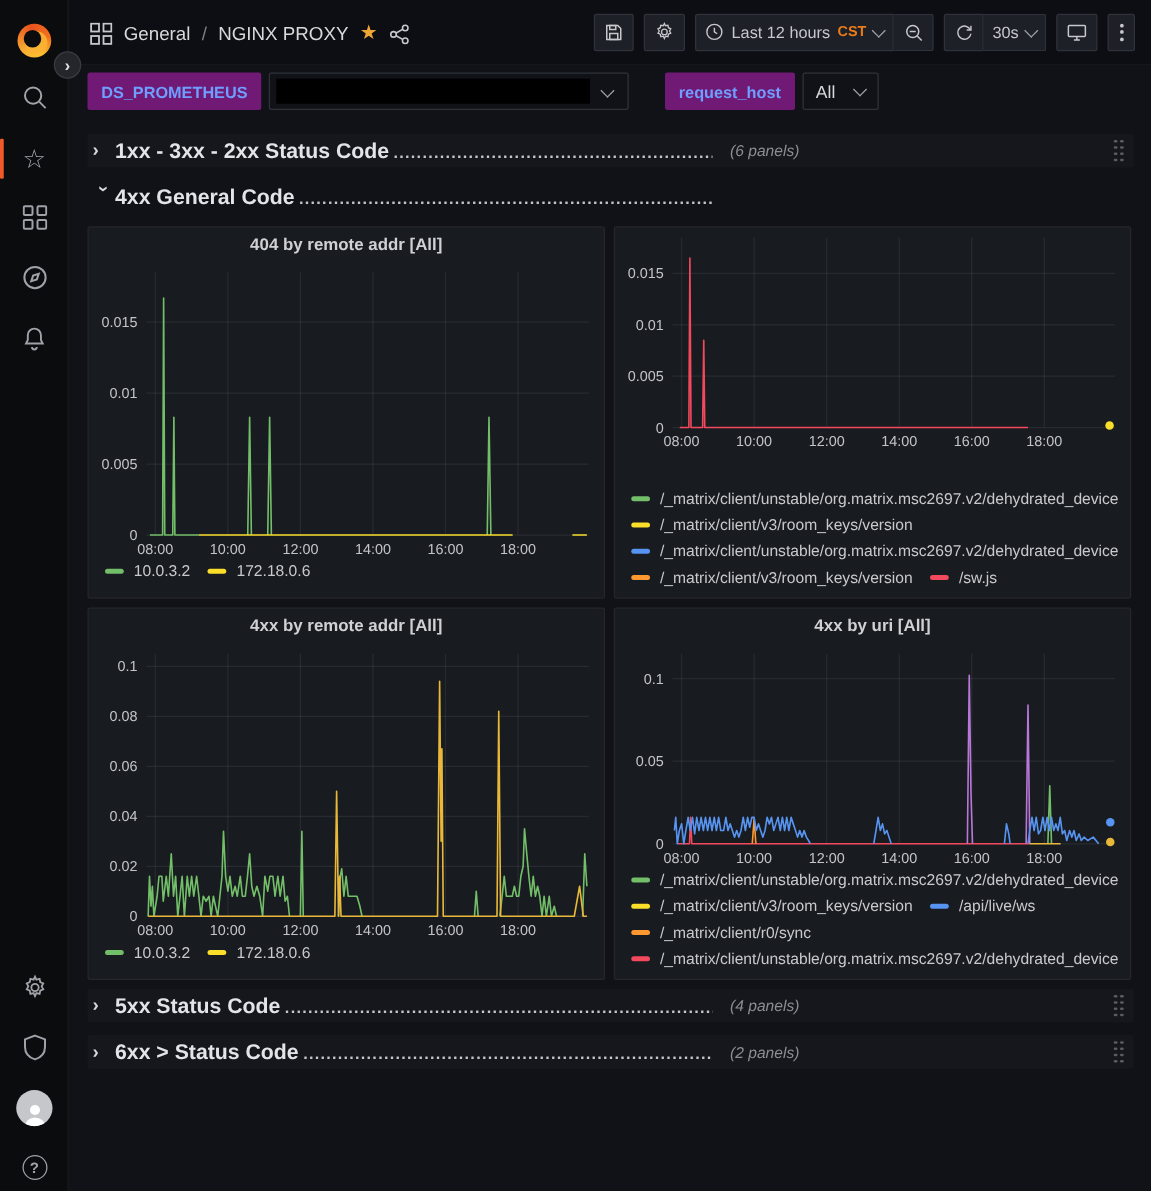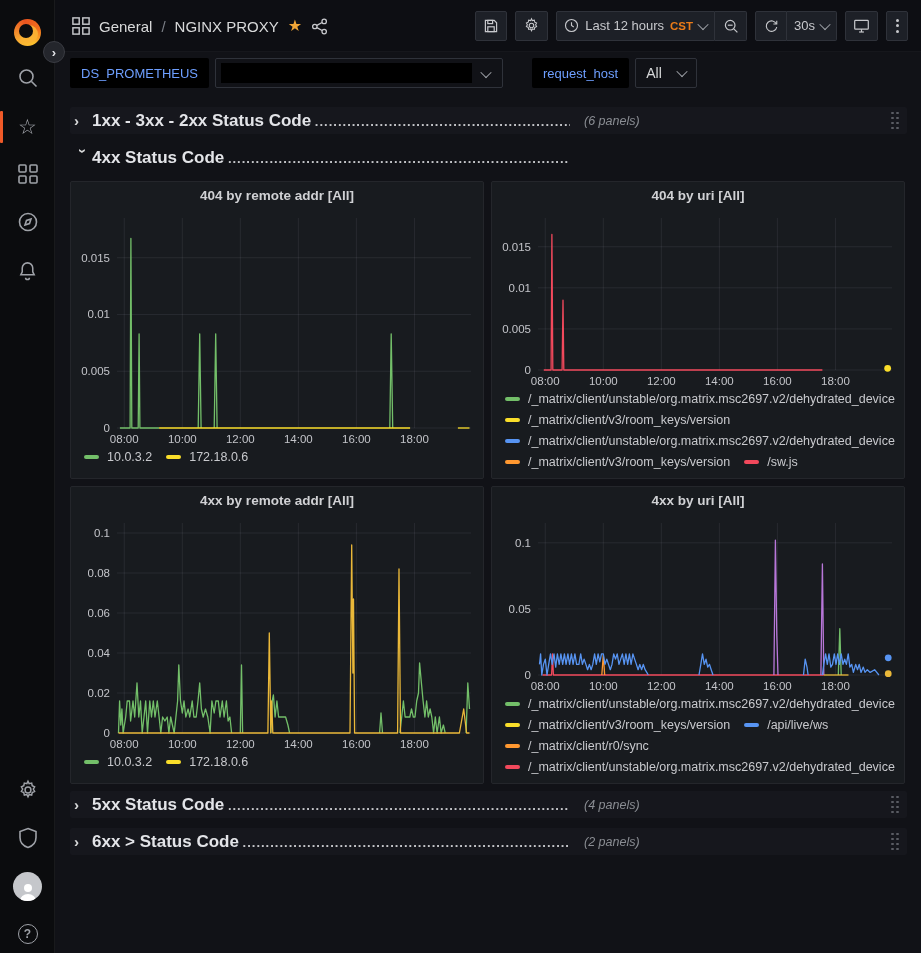--- a/index.html
+++ b/index.html
@@ -54,22 +54,22 @@
   .grp { display:flex; }
   .grp .tbtn:first-child{ border-top-right-radius:0; border-bottom-right-radius:0; }
   .grp .tbtn:last-child{ border-left:none; border-top-left-radius:0; border-bottom-left-radius:0; }
   .tz { color:#eb7b18; font-weight:700; font-size:11.5px; }
   .kebab { display:flex; flex-direction:column; gap:2.5px; }
   .kebab i{ width:3px; height:3px; border-radius:50%; background:#c7c8cc; }
   .chev { display:inline-block; width:8px; height:8px; border-right:1.6px solid #9fa2a8;
     border-bottom:1.6px solid #9fa2a8; transform:rotate(45deg) translate(-1px,-1px); }
   
   .submenu { display:flex; align-items:center; padding:6px 14px 8px 15px; gap:6px; }
-  .chip { height:30px; padding:0 11px; display:flex; align-items:center; background:#000000;
-    border-radius:2px; color:#6e9fff; font-weight:400; font-size:13px; cursor:pointer; }
+  .chip { height:30px; padding:0 11px; display:flex; align-items:center; background:#701a75;
+    border-radius:2px; color:#6e9fff; font-weight:700; font-size:13px; cursor:pointer; }
   .blackdrop { width:288px; height:30px; border:1px solid #2f323a; border-radius:2px;
     position:relative; background:#111217; cursor:pointer; }
   .blackdrop .redact { position:absolute; left:5px; top:4px; bottom:4px; right:30px; background:#000; }
   .blackdrop .chev { position:absolute; right:12px; top:11px; }
   .alldrop { height:30px; border:1px solid #2f323a; border-radius:2px; padding:0 10px;
     display:flex; align-items:center; gap:16px; color:#d8d9da; font-size:14px; cursor:pointer; }
   .mleft { margin-left:23px; }
   
   .dash { padding:11px 14px 0 15px; }
   .row-head { height:27px; display:flex; align-items:center; padding:0 8px 0 4px;
@@ -270,21 +270,21 @@
           <i></i>
           <i></i>
           <i></i>
           <i></i>
           <i></i>
         </span>
     </div>
 
     <div class="row-head">
       <span class="rchev" style="transform:rotate(90deg)">›</span>
-      <span class="titledots"><span class="rtitle">4xx Status Code</span>
+      <span class="titledots"><span class="rtitle">4xx General Code</span>
       <span class="rdots">...................................................................................................................</span></span>
     </div>
 
     <div class="panel-row">
       <div class="panel">
         <div class="panel-title">404 by remote addr [All]</div>
         <div class="plot">
             <svg width="412" height="238" viewBox="0 0 412 238">
               <line x1="53.25409836065574" y1="8" x2="53.25409836065574" y2="218" stroke="rgba(204,204,220,0.09)"></line>
               <text x="53.25409836065574" y="233" fill="#c3c4c9" font-size="11.5" text-anchor="middle">08:00</text>
@@ -319,21 +319,20 @@
               <span class="swatch" style="background: rgb(115, 191, 105);"></span>
               <span>10.0.3.2</span>
             </span>
             <span class="litem">
               <span class="swatch" style="background: rgb(250, 222, 42);"></span>
               <span>172.18.0.6</span>
             </span>
           </div>
       </div>
       <div class="panel">
-        <div class="panel-title">404 by uri [All]</div>
         <div class="plot">
             <svg width="412" height="180" viewBox="0 0 412 180">
               <line x1="53.25409836065574" y1="8" x2="53.25409836065574" y2="160" stroke="rgba(204,204,220,0.09)"></line>
               <text x="53.25409836065574" y="175" fill="#c3c4c9" font-size="11.5" text-anchor="middle">08:00</text>
               <line x1="111.28688524590164" y1="8" x2="111.28688524590164" y2="160" stroke="rgba(204,204,220,0.09)"></line>
               <text x="111.28688524590164" y="175" fill="#c3c4c9" font-size="11.5" text-anchor="middle">10:00</text>
               <line x1="169.31967213114754" y1="8" x2="169.31967213114754" y2="160" stroke="rgba(204,204,220,0.09)"></line>
               <text x="169.31967213114754" y="175" fill="#c3c4c9" font-size="11.5" text-anchor="middle">12:00</text>
               <line x1="227.35245901639345" y1="8" x2="227.35245901639345" y2="160" stroke="rgba(204,204,220,0.09)"></line>
               <text x="227.35245901639345" y="175" fill="#c3c4c9" font-size="11.5" text-anchor="middle">14:00</text>

